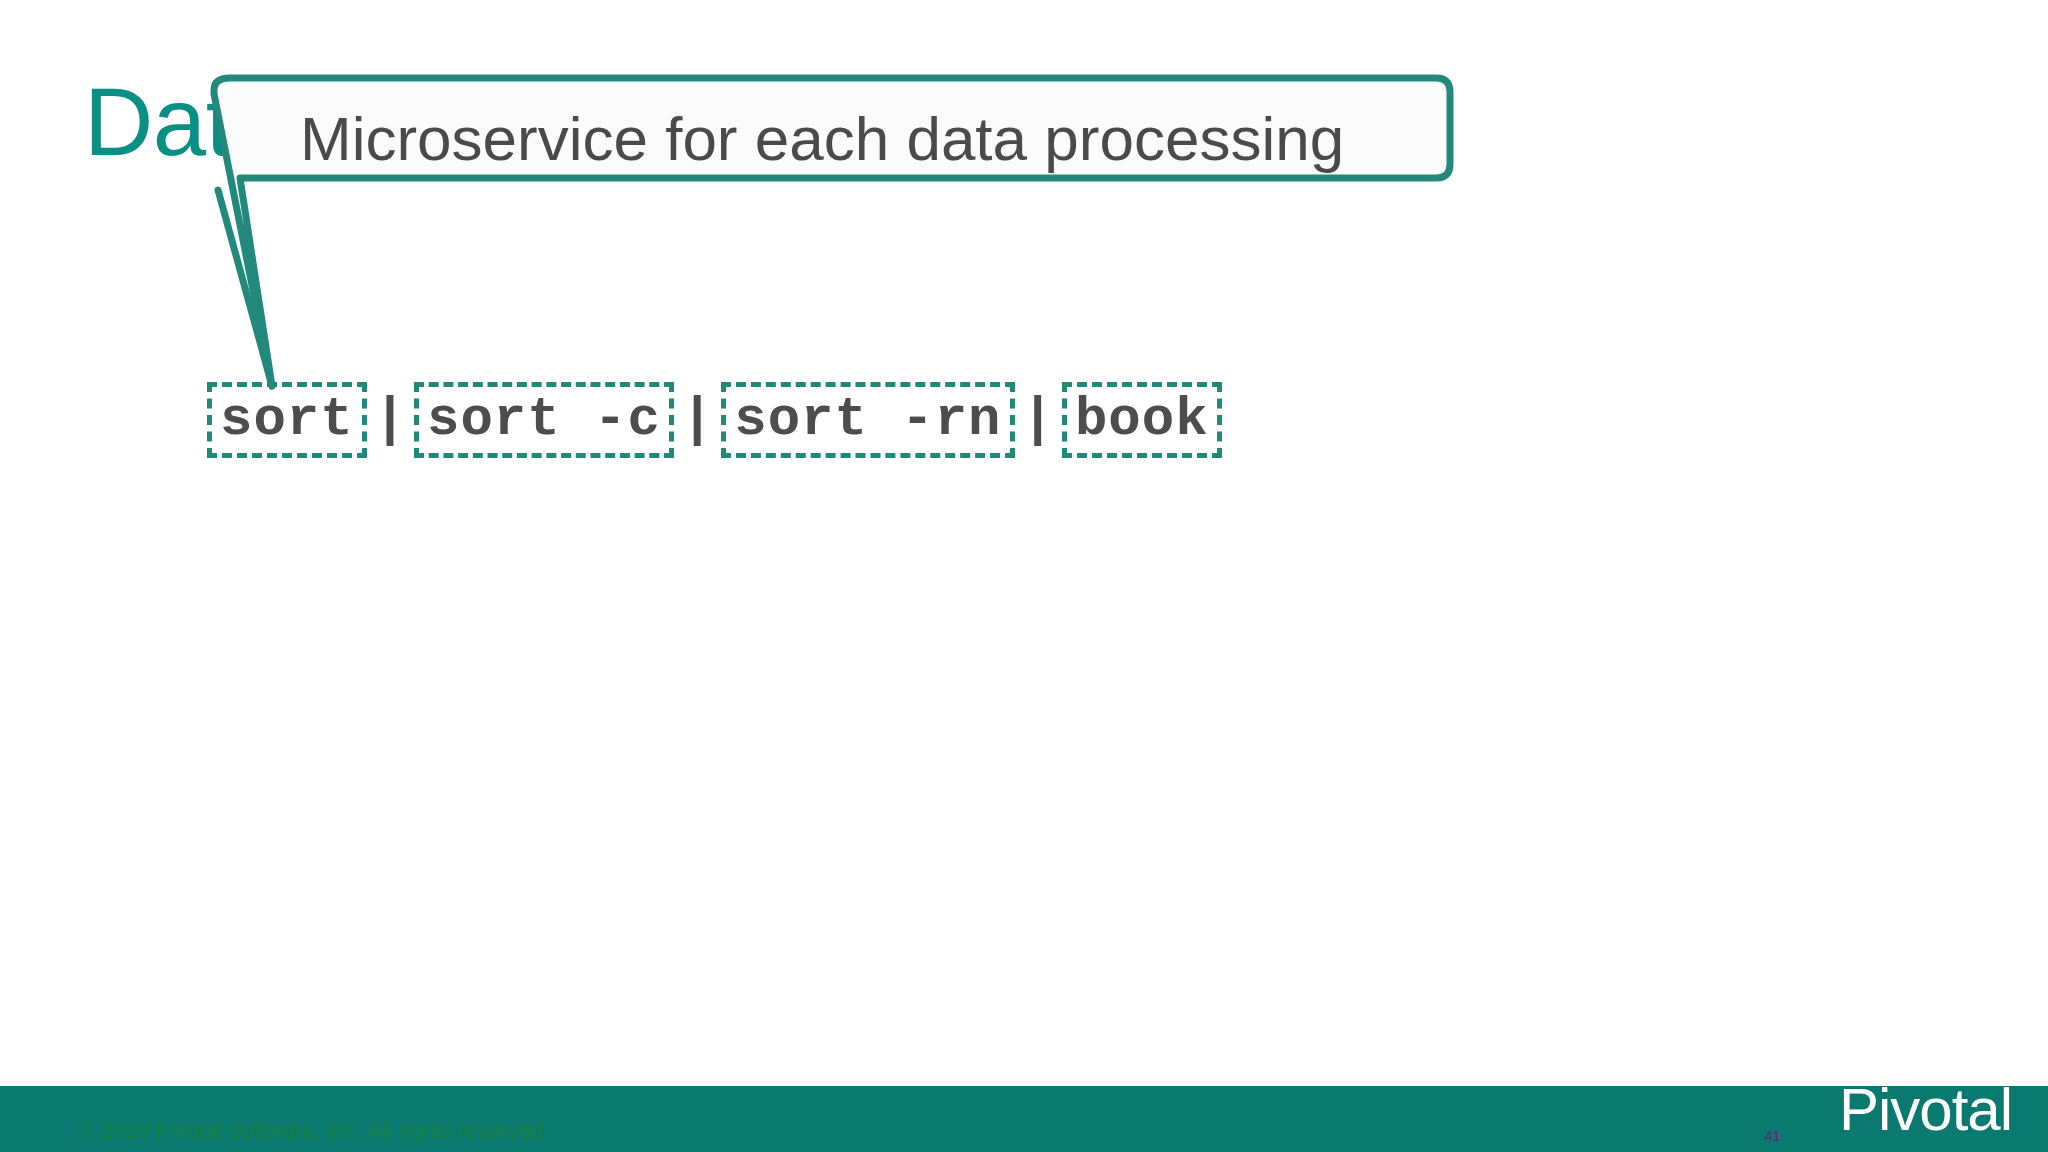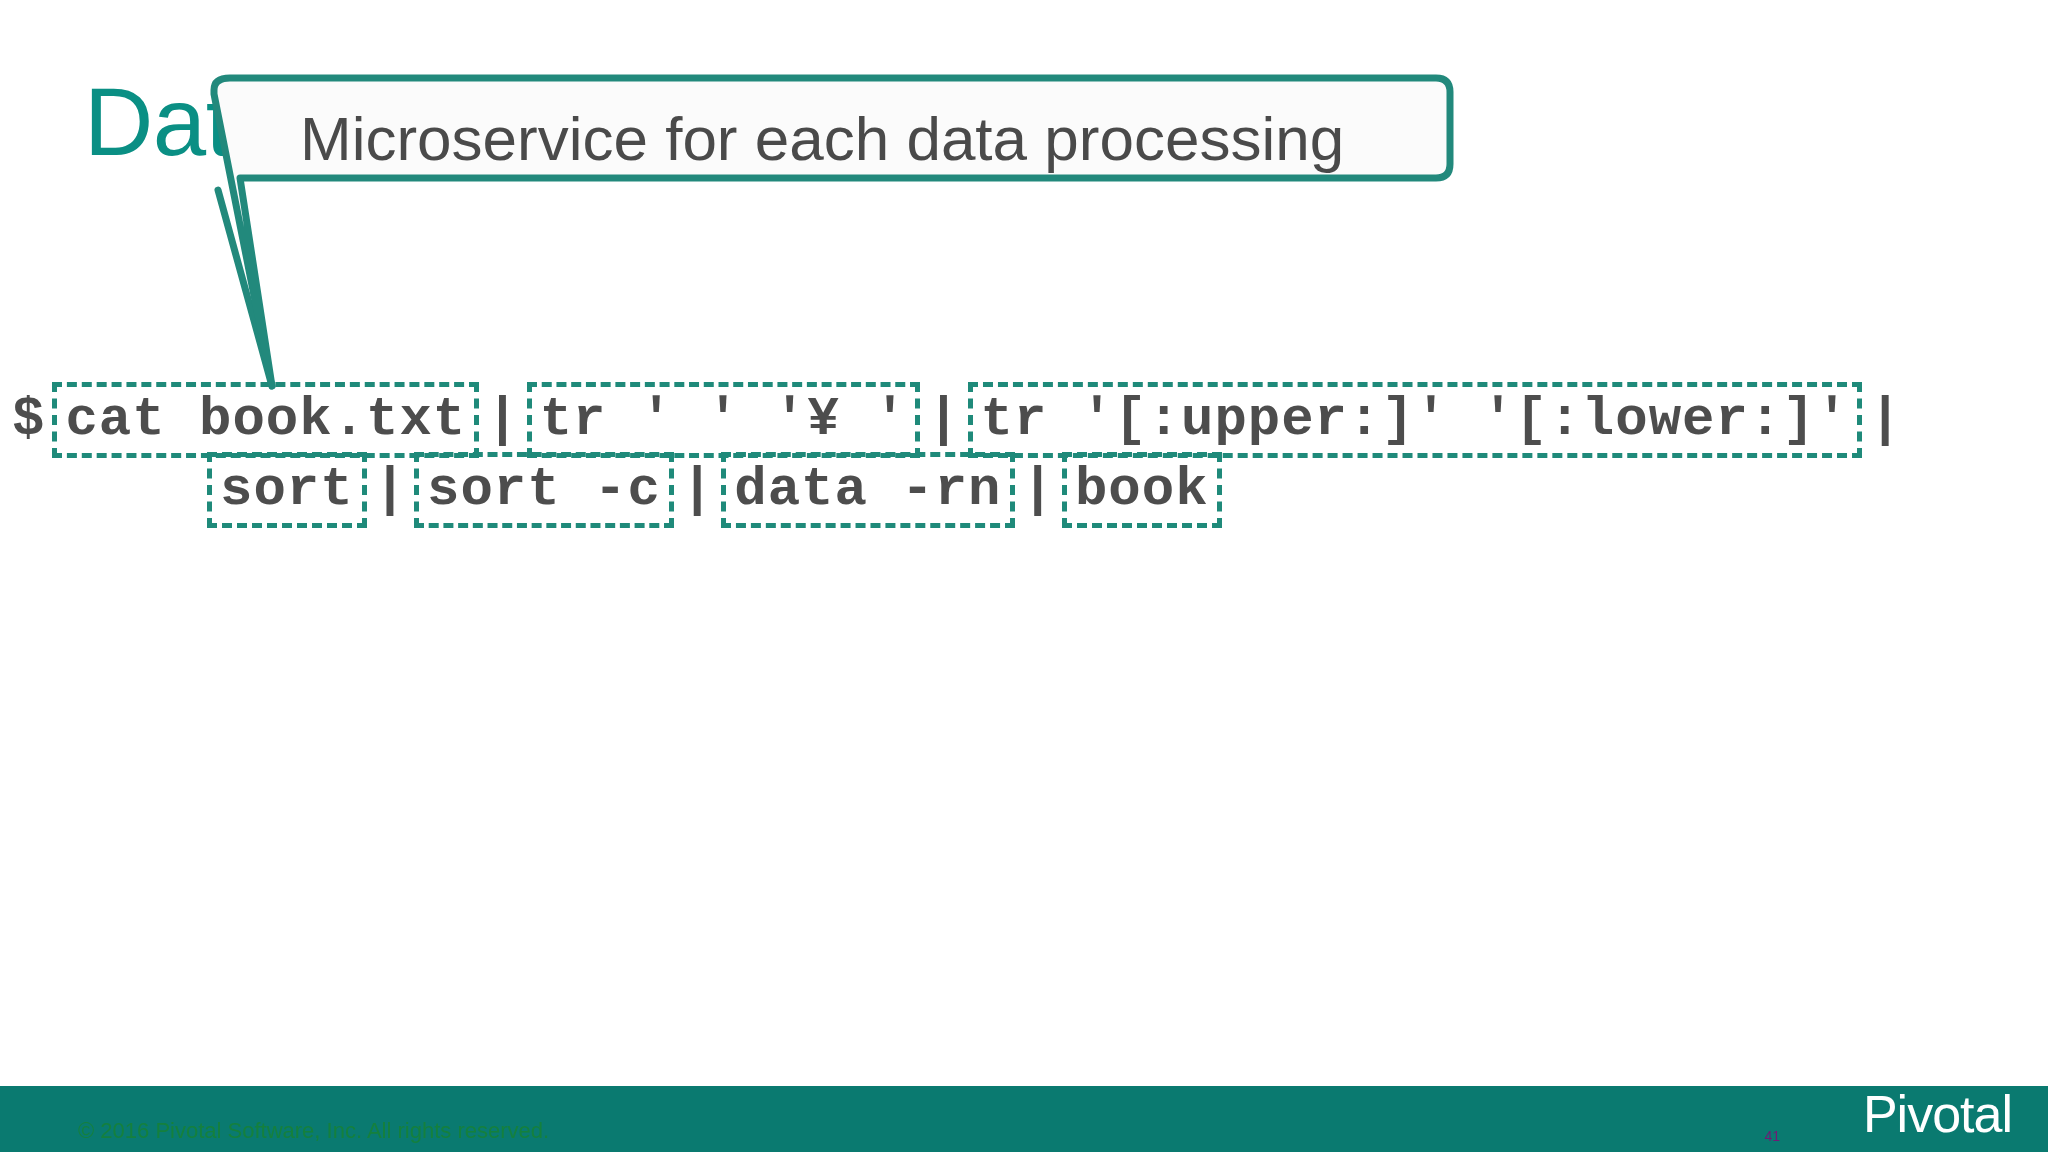--- a/index.html
+++ b/index.html
@@ -121,21 +121,21 @@
     bottom: 8px;
     font-size: 14px;
     color: #701a75;
     font-family: "Liberation Sans", sans-serif;
     z-index: 6;
   }
   #brand-logo {
     position: absolute;
     right: 36px;
     bottom: 12px;
-    font-size: 52px;
+    font-size: 60px;
     color: #ffffff;
     font-family: "Liberation Sans", sans-serif;
     letter-spacing: -1px;
     z-index: 7;
     line-height: 1;
   }
 </style>
 </head>
 <body>
 
@@ -151,20 +151,19 @@
              L 1250,96
              Q 1250,110 1236,110
              L 40,110
              L 72,318
              L 14,26 Z" fill="#fbfbfb" stroke="#22897c" stroke-width="7" stroke-linejoin="round" stroke-linecap="round"></path>
   </svg>
   <div id="callout-text">Microservice for each data processing</div>
 </div>
 
 <div id="code-block">
-    <div class="code-line"><span class="tok plain">$</span><span class="tok boxed">cat book.txt</span><span class="tok plain">|</span><span class="tok boxed">tr ' ' '¥ '</span><span class="tok plain">|</span><span class="tok boxed">tr '[:upper:]' '[:lower:]'</span><span class="tok plain">|</span></div>
-    <div class="code-line"><span class="ind"></span><span class="tok boxed">sort</span><span class="tok plain">|</span><span class="tok boxed">sort -c</span><span class="tok plain">|</span><span class="tok boxed">data -rn</span><span class="tok plain">|</span><span class="tok boxed">book</span></div>
+    <div class="code-line"><span class="ind"></span><span class="tok boxed">sort</span><span class="tok plain">|</span><span class="tok boxed">sort -c</span><span class="tok plain">|</span><span class="tok boxed">sort -rn</span><span class="tok plain">|</span><span class="tok boxed">book</span></div>
   </div>
 
 <div id="footer-bar"></div>
 <div id="footer-copyright">© 2016 Pivotal Software, Inc.  All rights reserved.</div>
 <div id="slide-number">41</div>
 <div id="brand-logo">Pivotal</div>
 
 </body></html>

